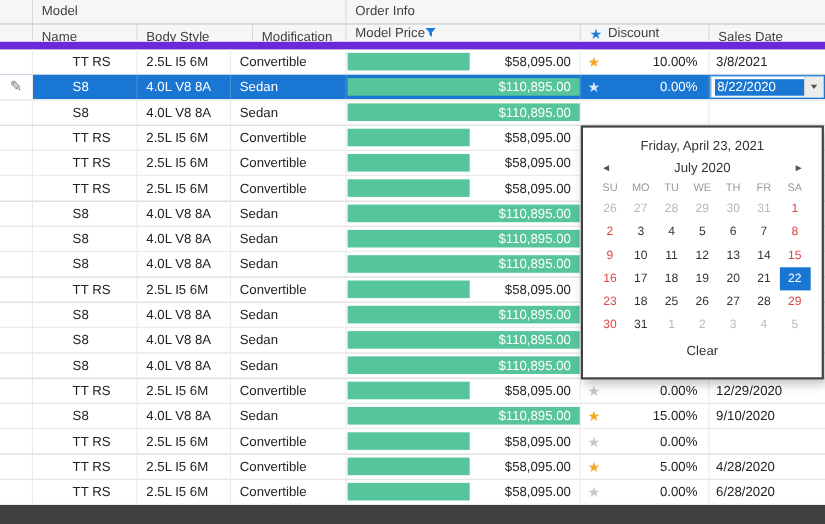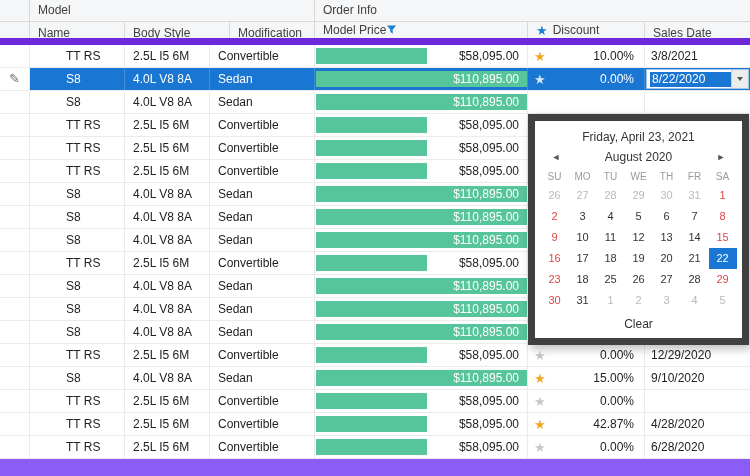--- a/index.html
+++ b/index.html
@@ -1,17 +1,17 @@
 <!DOCTYPE html>
 <html><head>
 <meta charset="utf-8">
 <style>
   * { box-sizing: border-box; margin: 0; padding: 0; }
   body { background:#fff; font-family:"Liberation Sans","DejaVu Sans",sans-serif; }
-  .screen { position:relative; width:750px; height:476px; overflow:hidden; background:#8b5cf6; font-size:12px; color:#222; }
+  .screen { position:relative; width:750px; height:476px; overflow:hidden; background:#404040; font-size:12px; color:#222; }
 
   
   .band-row, .header-row { display:flex; background:#f5f6f7; color:#404040; }
   .band-row { height:22px; border-bottom:1px solid #d8d8d8; }
   .header-row { height:23px; border-bottom:7px solid #6d28d9; }
   .band-cell, .hdr-cell { border-right:1px solid #d8d8d8; line-height:21px; padding-left:8px; overflow:hidden; white-space:nowrap; }
   .hdr-cell { line-height:22px; }
 
   .w-ind{width:30px; flex:none;} .w-name{width:95px; flex:none;} .w-mod{width:85px; flex:none;}
   .w-body{width:105px; flex:none;} .w-price{width:213px; flex:none;} .w-disc{width:117px; flex:none;} .w-date{width:105px; flex:none; border-right:none;}
@@ -55,21 +55,21 @@
   .grid-row.selected .cell { border-right-color:rgba(255,255,255,.18); }
   .grid-row.selected .c-ind { background:#fff; border-right-color:#ebebeb; }
 
   
   .date-editor { position:absolute; inset:1px 1px 1px 1px; display:flex; background:#fff; border:1px solid #9ec7ef; align-items:stretch; }
   .editor-value { flex:1; margin:2px 0 2px 3px; padding:0 2px; background:#1976d2; color:#fff; line-height:15px; align-self:center; }
   .editor-btn { width:17px; flex:none; background:#ececec; border-left:1px solid #cfcfcf; display:flex; align-items:center; justify-content:center; cursor:pointer; }
   .tri-down { width:0; height:0; border-left:3.5px solid transparent; border-right:3.5px solid transparent; border-top:4px solid #555; }
 
   
-  .calendar-popup { position:absolute; left:528px; top:114px; width:221px; height:231px; background:#fff; border:7px solid #404040; box-shadow:3px 4px 9px rgba(0,0,0,.25); z-index:20; }
+  .calendar-popup { position:absolute; left:528px; top:114px; width:221px; height:231px; background:#fff; border:2px solid #404040; box-shadow:3px 4px 9px rgba(0,0,0,.25); z-index:20; }
   .cal-title { text-align:center; padding:9px 0 4px; color:#333; cursor:pointer; }
   .cal-nav { display:flex; align-items:center; padding:2px 13px 3px; }
   .cal-arrow { width:16px; color:#555; font-size:9px; cursor:pointer; text-align:center; }
   .cal-month { flex:1; text-align:center; color:#333; cursor:pointer; }
   .cal-weekdays { display:grid; grid-template-columns:repeat(7,28px); justify-content:center; height:18px; align-items:center; font-size:10px; color:#9a9a9a; }
   .cal-weekdays span { text-align:center; }
   .cal-days { display:grid; grid-template-columns:repeat(7,28px); grid-auto-rows:21px; justify-content:center; }
   .day { text-align:center; line-height:21px; font-size:11px; color:#333; cursor:pointer; }
   .day.muted { color:#b9b9b9; }
   .day.weekend { color:#e04545; }
@@ -436,21 +436,21 @@
       </div>
       <div class="cell c-name">TT RS</div>
       <div class="cell c-mod">2.5L I5 6M</div>
       <div class="cell c-body">Convertible</div>
       <div class="cell c-price">
         <span class="price-bar" style="width: 52.3874%;"></span>
         <span class="price-label">$58,095.00</span>
       </div>
       <div class="cell c-disc">
         <span class="star gold">★</span>
-        <span class="disc-val">42.87%</span>
+        <span class="disc-val">5.00%</span>
       </div>
       <div class="cell c-date">
         <span class="date-text">4/28/2020</span>
         
       </div>
     </div>
       <div class="grid-row">
       <div class="cell c-ind">
         <span class="pencil" style="visibility: hidden;">✎</span>
       </div>
@@ -469,21 +469,21 @@
         <span class="date-text">6/28/2020</span>
         
       </div>
     </div>
     </div>
 
   <div class="calendar-popup">
     <div class="cal-title">Friday, April 23, 2021</div>
     <div class="cal-nav">
       <span class="cal-arrow">◄</span>
-      <span class="cal-month">August 2020</span>
+      <span class="cal-month">July 2020</span>
       <span class="cal-arrow">►</span>
     </div>
     <div class="cal-weekdays">
       <span>SU</span>
       <span>MO</span>
       <span>TU</span>
       <span>WE</span>
       <span>TH</span>
       <span>FR</span>
       <span>SA</span>

